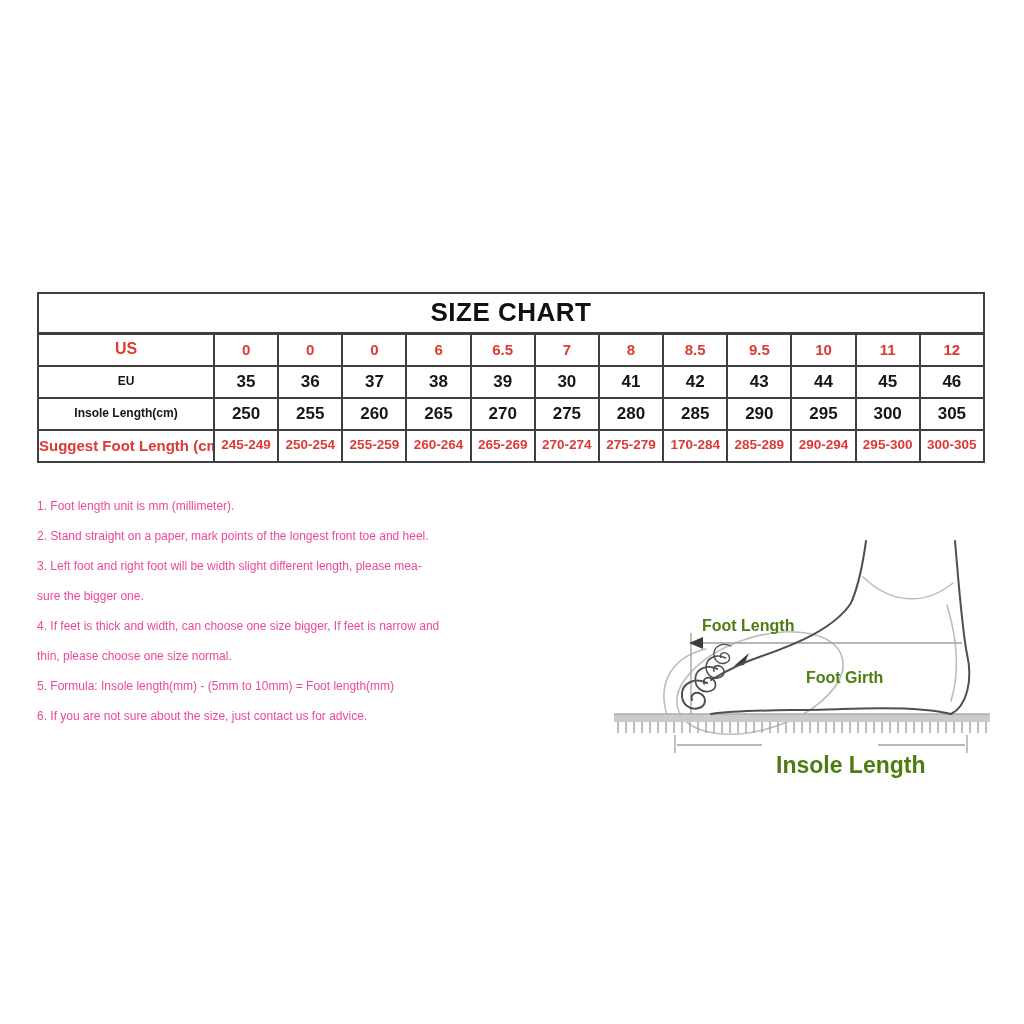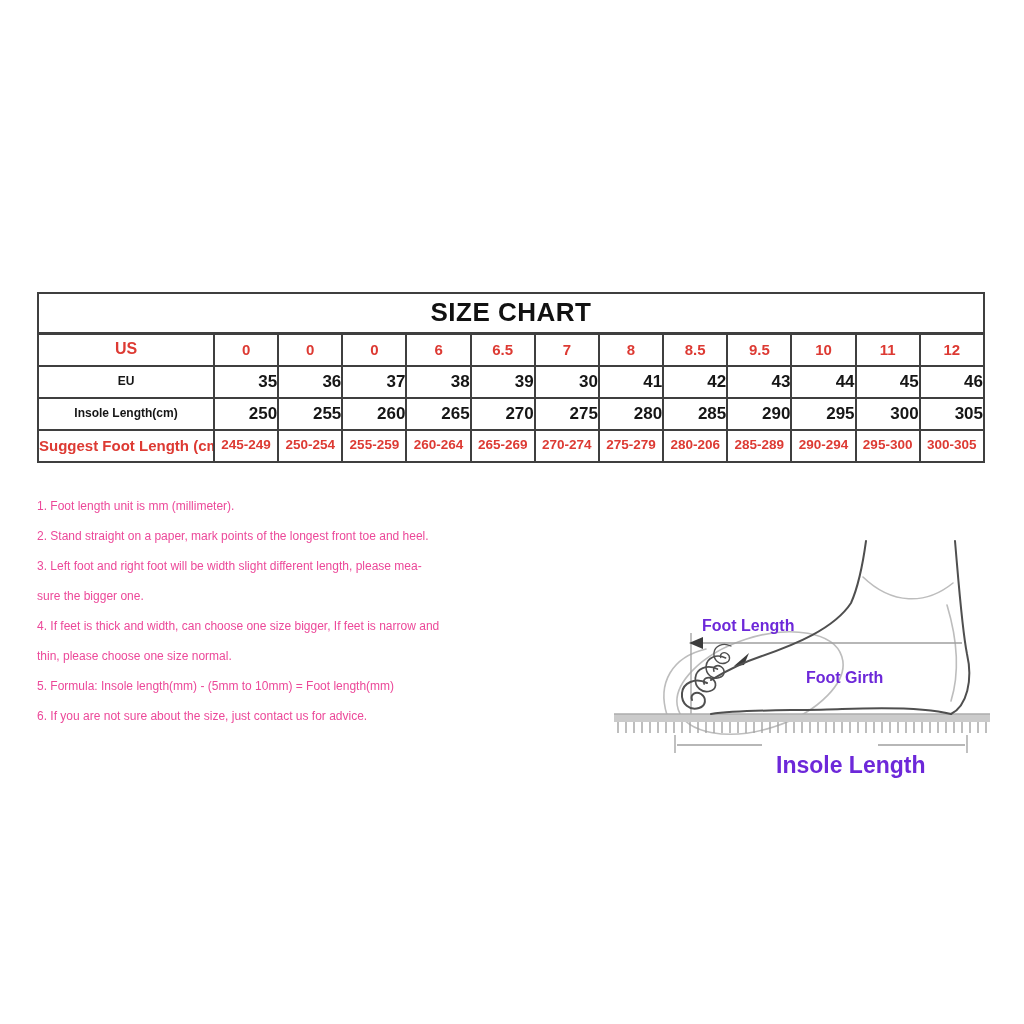--- a/index.html
+++ b/index.html
@@ -33,41 +33,41 @@
   .title-cell{
     height:38px;font-size:26px;letter-spacing:.5px;
     color:#111;border-bottom-width:3px !important;
   }
   .size-table tbody tr{height:32px;}
   tr.tone-red th, tr.tone-red td{color:var(--red);}
   tr.tone-black th, tr.tone-black td{color:var(--ink);}
   tr.r0 th{font-size:16px;text-align:center;}
   tr.r0 td{font-size:15px;}
   tr.r1 th, tr.r2 th{font-size:12px;}
-  tr.r1 td, tr.r2 td{font-size:17px;text-align:right;}
+  tr.r1 td, tr.r2 td{font-size:17px;}
   tr.r3 th{font-size:15px;}
   tr.r3 td{font-size:13.5px;}
   
   .instructions{
     position:absolute;left:37px;top:491px;width:612px;
     color:#1d1d1d;
   }
   .instr-heading{
     font-size:18px;font-weight:bold;line-height:30px;color:#111;
   }
   .instr-line{
     font-size:12px;line-height:30px;color:#ec4899;
   }
   
   .diagram{
     position:absolute;left:610px;top:533px;width:410px;height:258px;
   }
   .diagram svg{position:absolute;left:0;top:0;}
   .diagram .lbl{
-    position:absolute;color:#6d28d9;font-weight:bold;white-space:nowrap;
+    position:absolute;color:#4d7c0f;font-weight:bold;white-space:nowrap;
     background:transparent;
   }
   .lbl-footlength{left:92px;top:84px;font-size:16px;}
   .lbl-footgirth{left:196px;top:136px;font-size:16px;}
   .lbl-insole{left:166px;top:219px;font-size:23px;color:#383838;}
 </style>
 </head>
 <body>
 
 <table class="size-table">
@@ -139,21 +139,21 @@
       </tr>
       <tr class="tone-red r3">
         <th>Suggest Foot Length (cm)</th>
         <td>245-249</td>
         <td>250-254</td>
         <td>255-259</td>
         <td>260-264</td>
         <td>265-269</td>
         <td>270-274</td>
         <td>275-279</td>
-        <td>280-206</td>
+        <td>170-284</td>
         <td>285-289</td>
         <td>290-294</td>
         <td>295-300</td>
         <td>300-305</td>
       </tr>
     </tbody>
 </table>
 
 <div class="instructions">
   <div>

